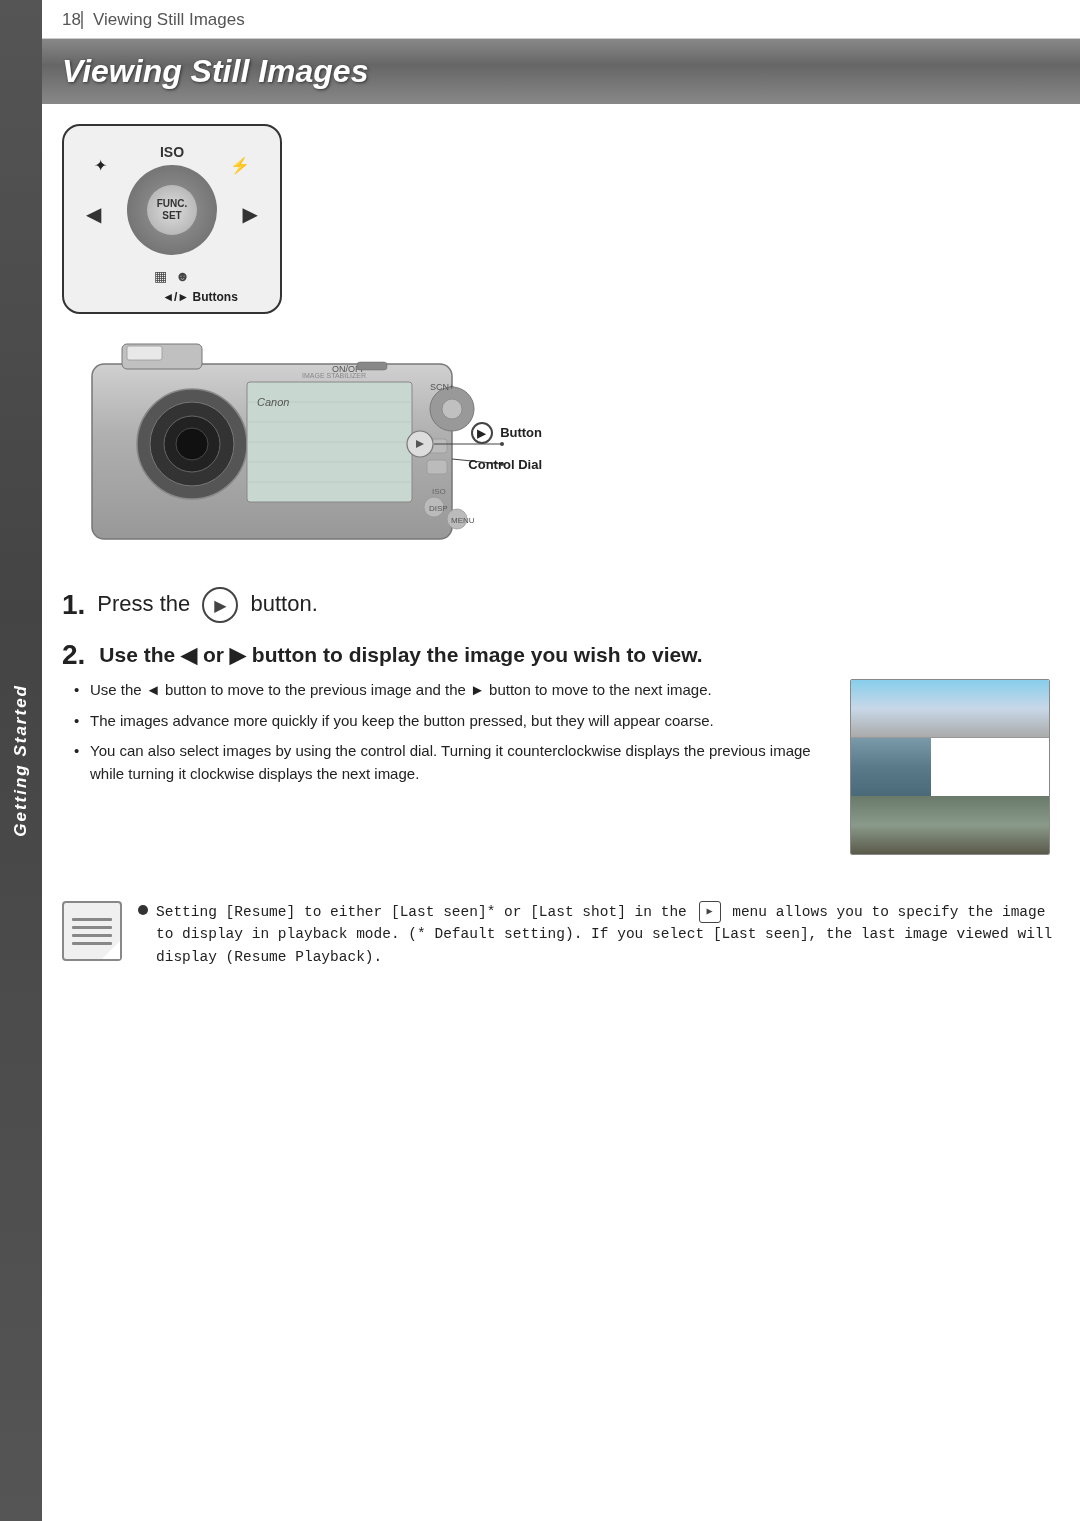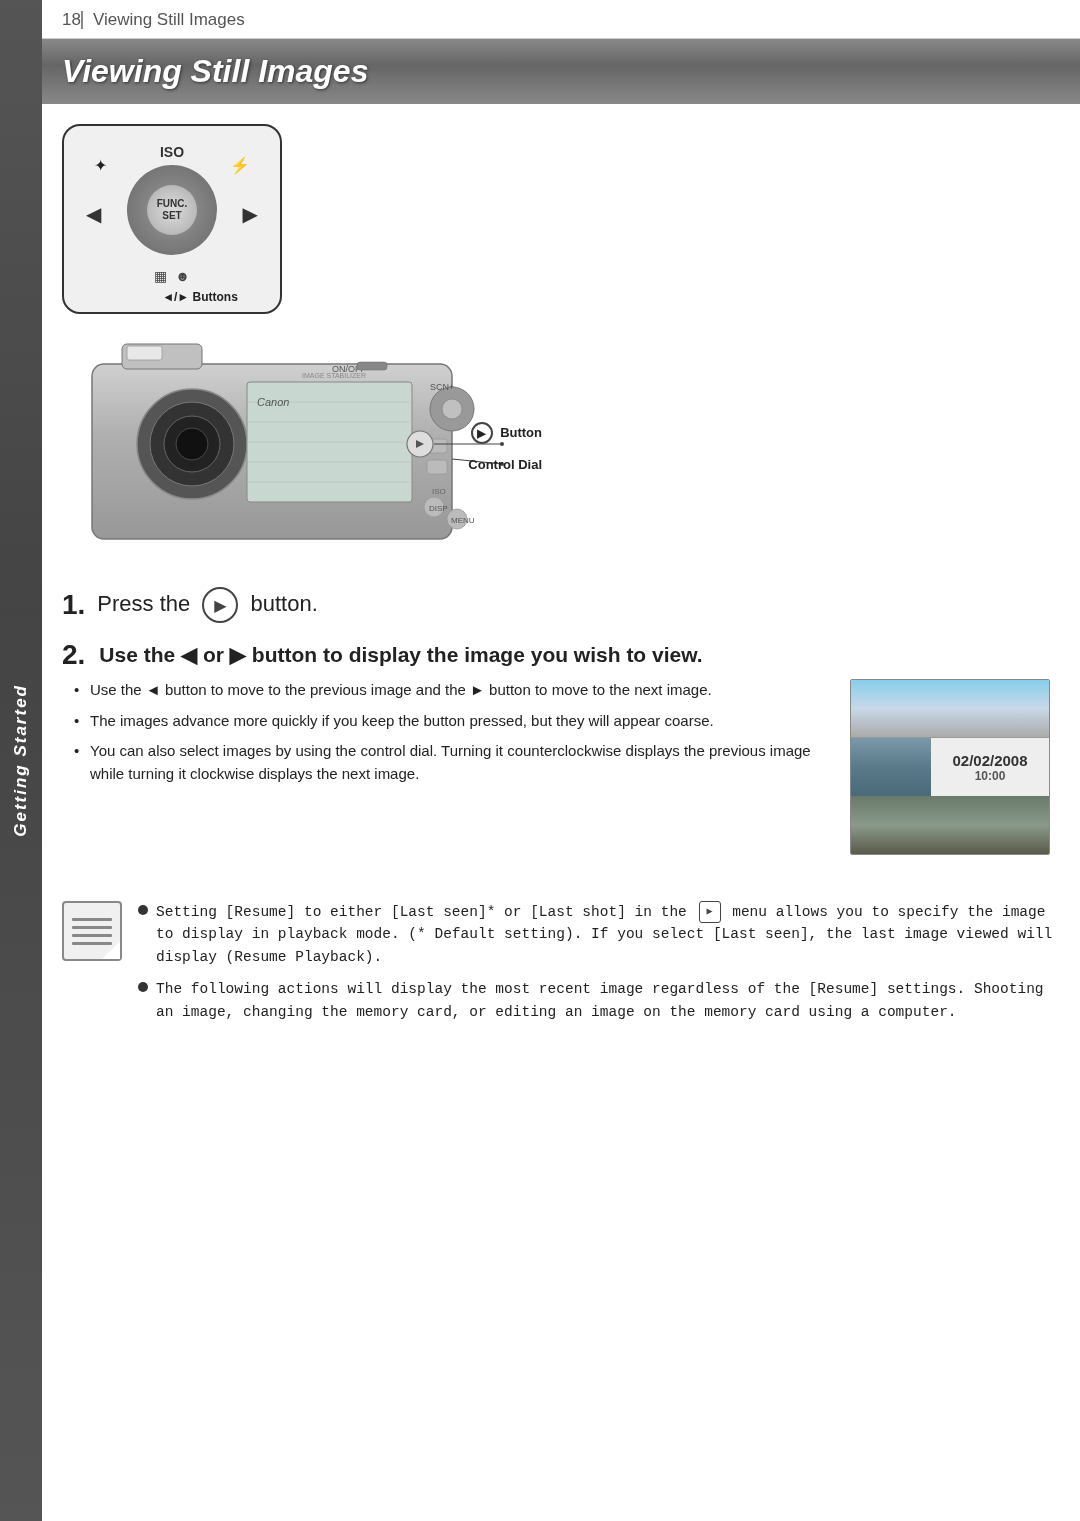--- a/index.html
+++ b/index.html
@@ -547,24 +547,20 @@
             </li>
           </ul>
         </div>
 
         <div class="thumb-strip">
 
           <div class="thumb-top"></div>
 
           <div class="thumb-middle">
             <div class="thumb-mid-left"></div>
-            <div class="thumb-middle-info">
-              <span class="thumb-date">02/02/2008</span>
-              <span class="thumb-time">10:00</span>
-            </div>
           </div>
 
           <div class="thumb-bottom"></div>
         </div>
       </div>
     </div>
   </div>
 
   <div class="note-section">
 
@@ -582,20 +578,16 @@
 
       <div class="bullet-round">
         <div class="bullet-dot"></div>
         <div>
           Setting [Resume] to either [Last seen]* or [Last shot] in the
           <span class="play-menu-inline">▶</span>
           menu allows you to specify the image to display in playback mode. (* Default setting). If you select [Last seen], the last image viewed will display (Resume Playback).
         </div>
       </div>
 
-      <div class="bullet-round">
-        <div class="bullet-dot"></div>
-        <div>The following actions will display the most recent image regardless of the [Resume] settings. Shooting an image, changing the memory card, or editing an image on the memory card using a computer.</div>
-      </div>
     </div>
   </div>
 
 </div>
 
 </body></html>

